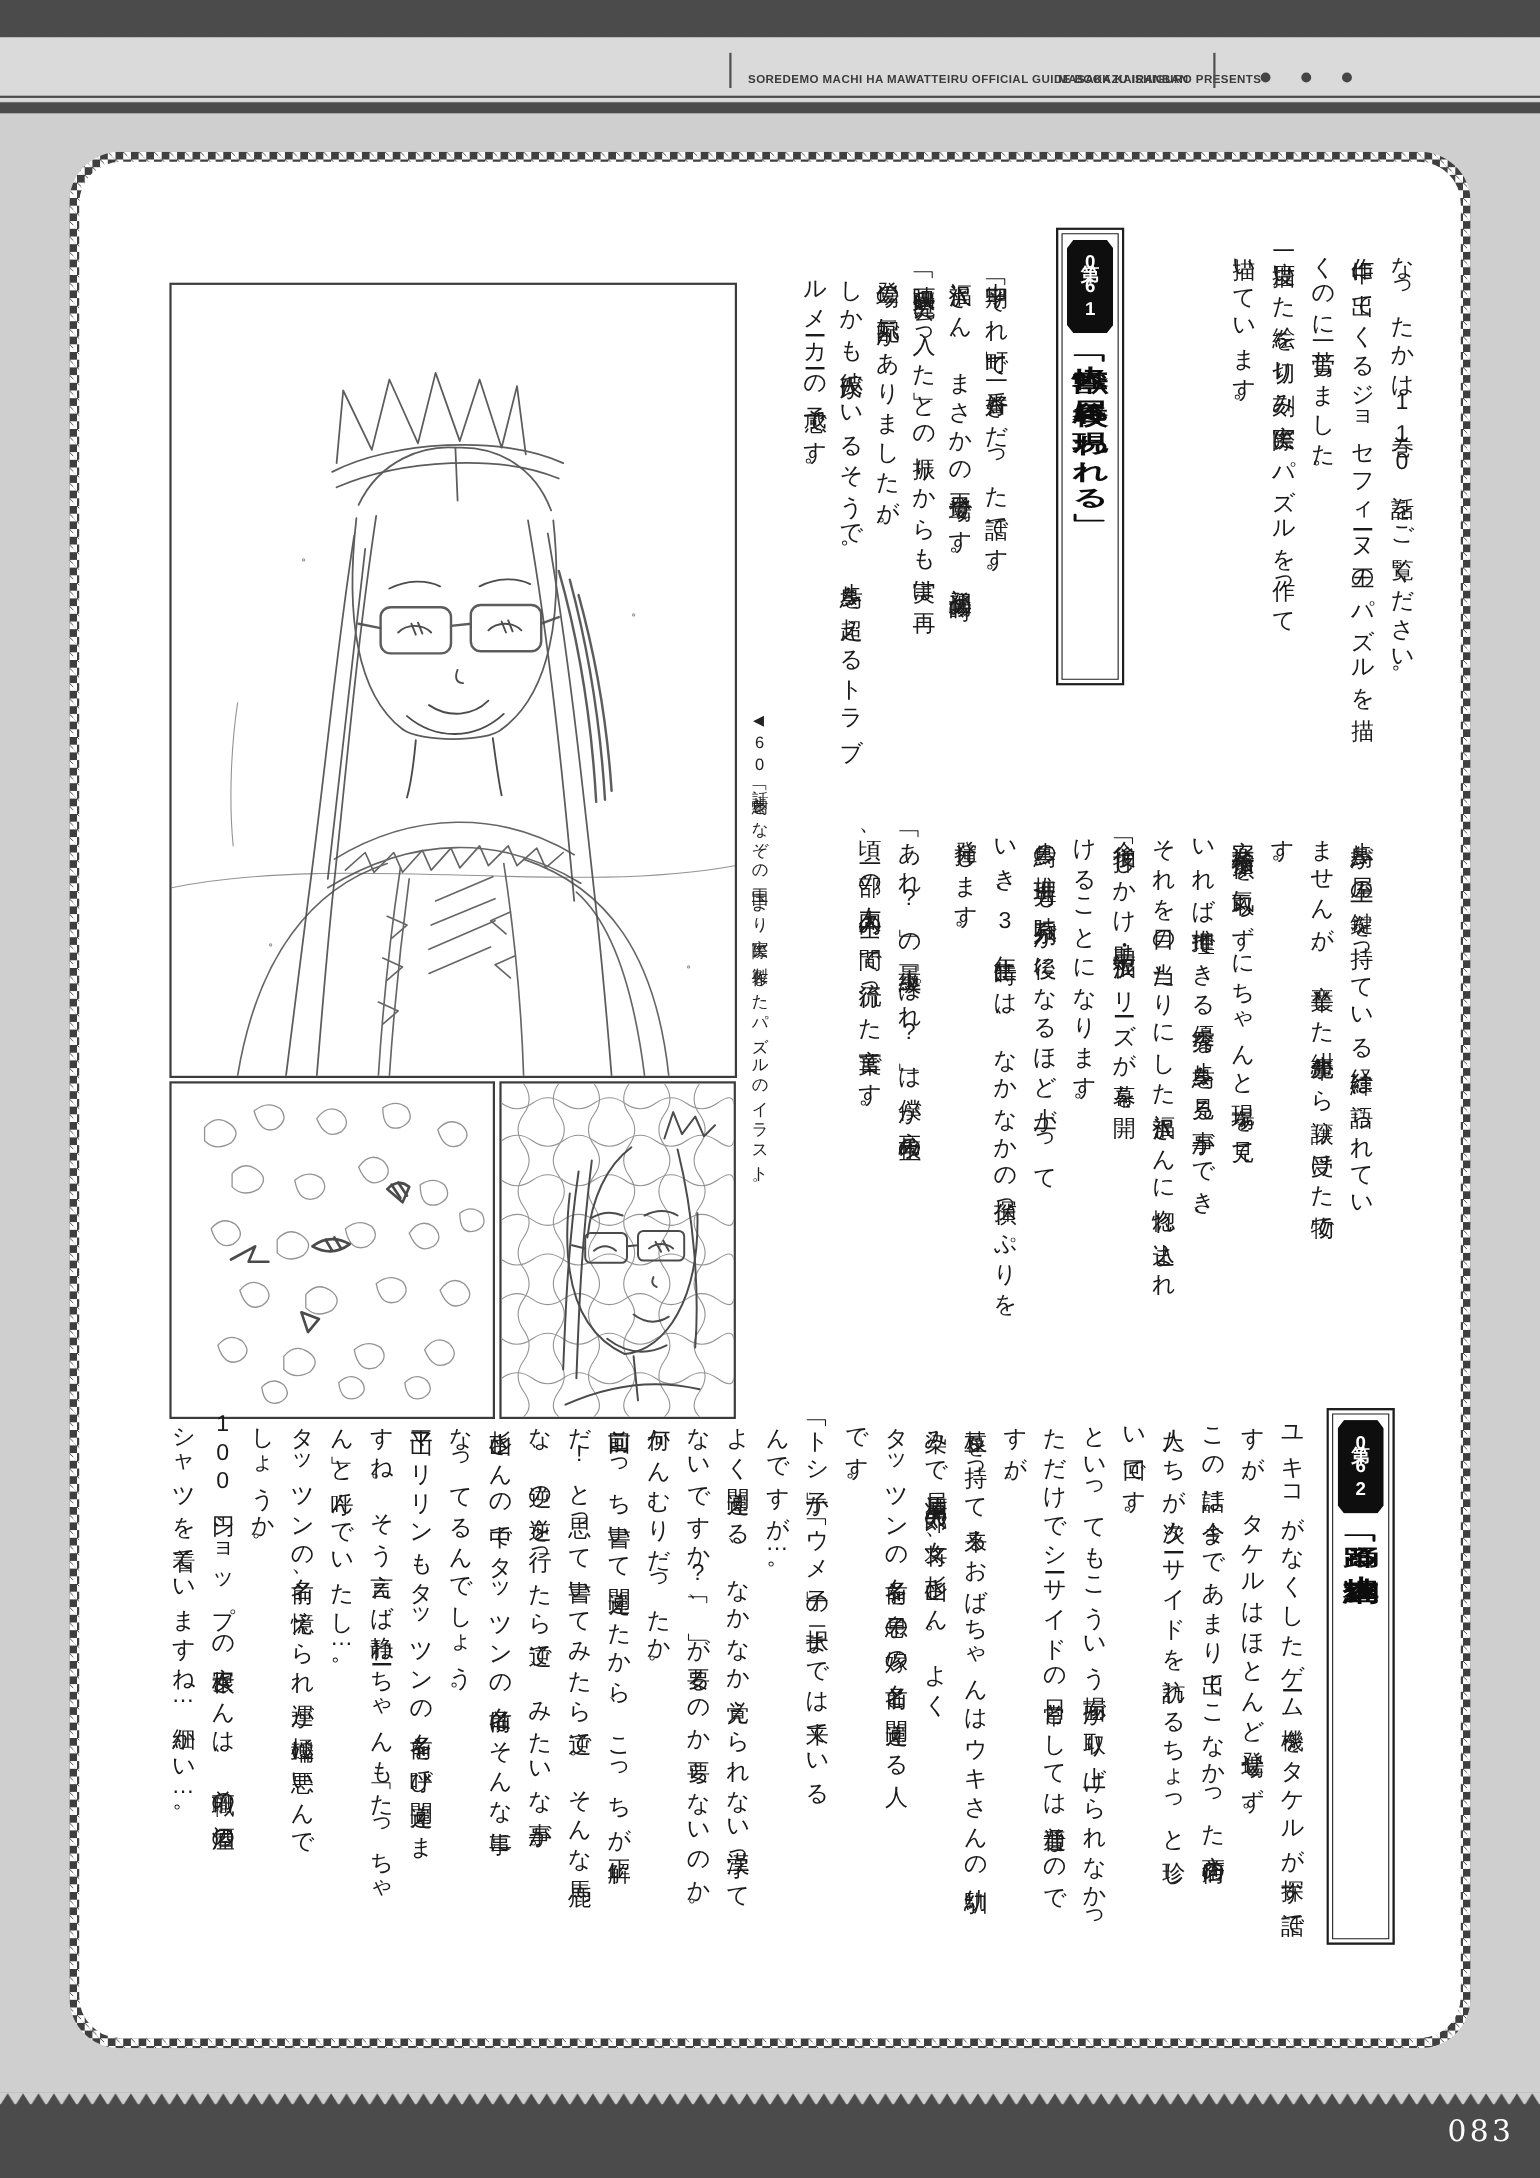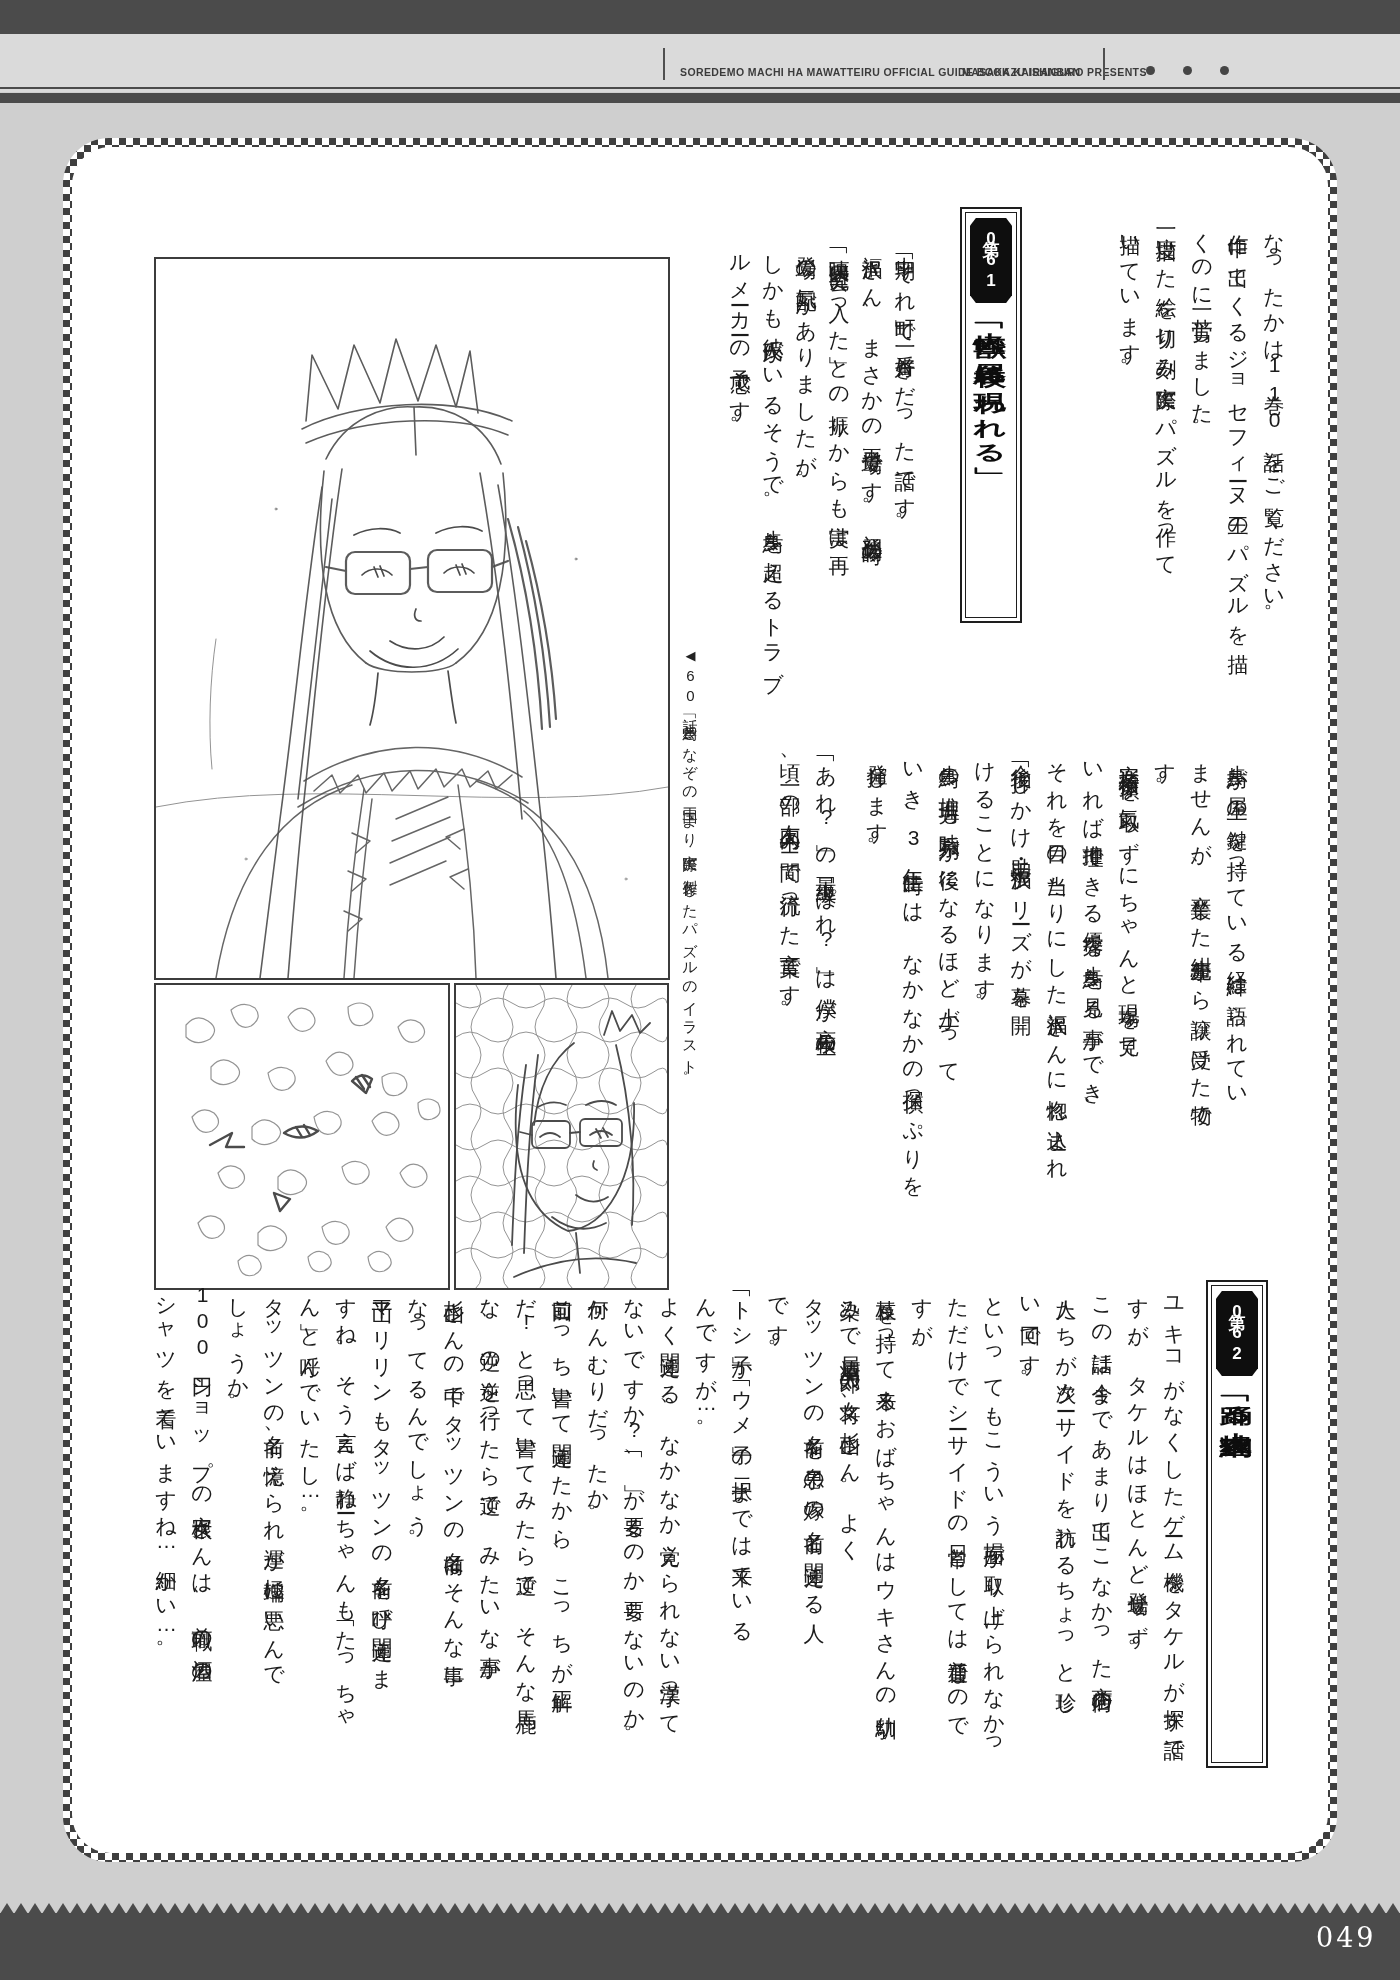--- a/index.html
+++ b/index.html
@@ -327,15 +327,15 @@
 
   <svg class="zz" style="top:1902px" xmlns="http://www.w3.org/2000/svg">
     <defs>
         <pattern id="zu" width="14" height="12" patternUnits="userSpaceOnUse">
       <polygon points="0,12 7,1 14,12" fill="#4b4b4b"></polygon>
         </pattern>
       </defs>
     <rect width="1400" height="12" fill="url(#zu)"></rect>
   </svg>
   <div class="botbar"></div>
-  <span class="pageno">049</span>
+  <span class="pageno">083</span>
 
 </div>
 
 </body></html>

